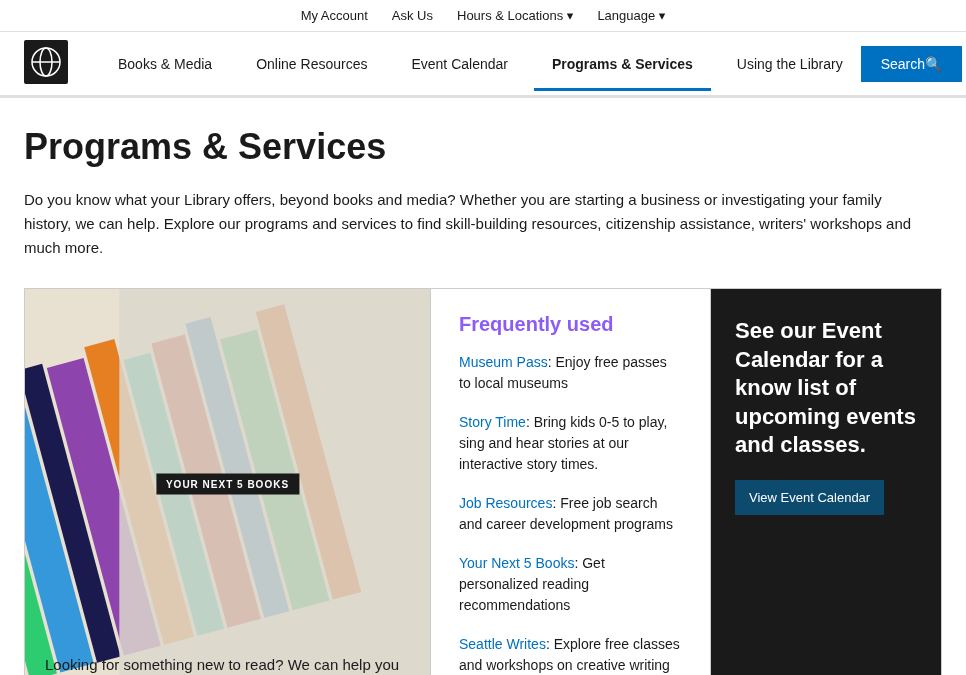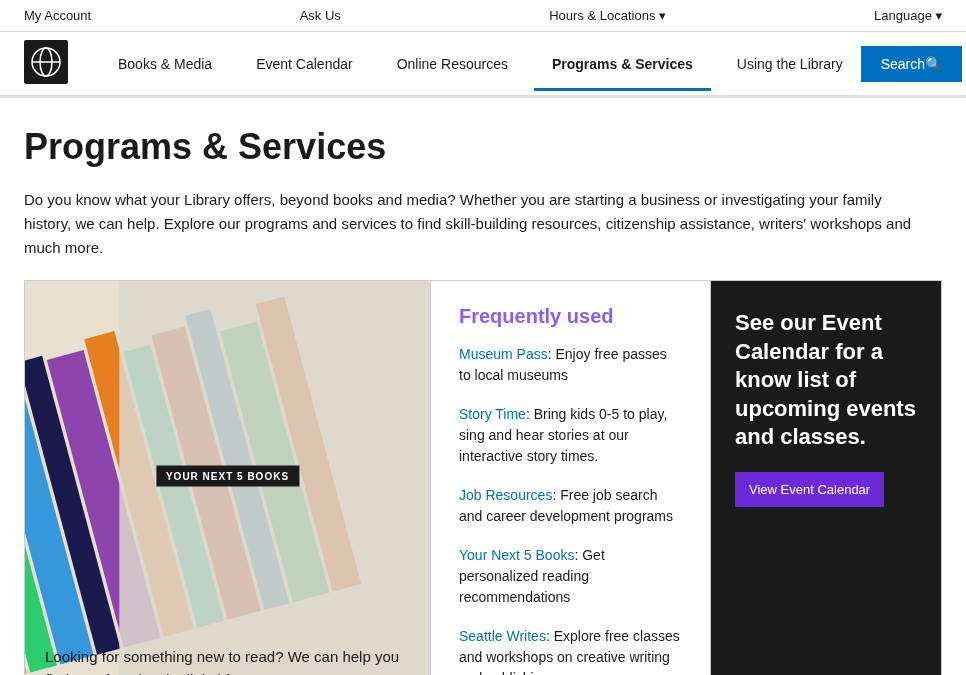--- a/index.html
+++ b/index.html
@@ -1,21 +1,21 @@
 <!DOCTYPE html>
 <html><head>
   <meta charset="utf-8">
   <style>
     * { margin: 0; padding: 0; box-sizing: border-box; }
     body { font-family: Arial, Helvetica, sans-serif; background: #fff; color: #1a1a1a; font-size: 14px; }
 
     
     .utility-bar {
       display: flex;
-      justify-content: space-between;
+      justify-content: center;
       align-items: center;
       padding: 8px 24px;
       border-bottom: 1px solid #e0e0e0;
       gap: 24px;
     }
     .utility-bar a {
       color: #1a1a1a;
       text-decoration: none;
       font-size: 13px;
     }
@@ -76,21 +76,21 @@
       font-size: 36px;
       font-weight: 700;
       margin-bottom: 20px;
       color: #1a1a1a;
     }
     .page-description {
       font-size: 15px;
       line-height: 1.6;
       color: #1a1a1a;
       max-width: 900px;
-      margin-bottom: 20px;
+      margin-bottom: 28px;
     }
 
     
     .three-col {
       display: flex;
       width: 100%;
       border: 1px solid #ccc;
     }
     .col-image {
       width: 405px;
@@ -164,21 +164,21 @@
       flex-direction: column;
       justify-content: flex-start;
     }
     .col-event h3 {
       font-size: 22px;
       font-weight: 700;
       line-height: 1.3;
       margin-bottom: 20px;
     }
     .event-btn {
-      background: #6d28d9;
+      background: #0c4a6e;
       color: #fff;
       border: none;
       padding: 10px 14px;
       font-size: 13px;
       cursor: pointer;
       font-weight: 500;
       text-align: center;
       width: fit-content;
     }
   </style>
@@ -196,22 +196,22 @@
   <div class="logo-wrap">
     <svg class="logo-svg" viewBox="0 0 44 44" xmlns="http://www.w3.org/2000/svg">
       <rect width="44" height="44" fill="#1a1a1a" rx="2"></rect>
       <circle cx="22" cy="22" r="14" fill="none" stroke="white" stroke-width="1.5"></circle>
       <ellipse cx="22" cy="22" rx="6" ry="14" fill="none" stroke="white" stroke-width="1.5"></ellipse>
       <line x1="8" y1="22" x2="36" y2="22" stroke="white" stroke-width="1.5"></line>
     </svg>
   </div>
   <div class="nav-links">
     <a href="#" class="nav-link">Books &amp; Media</a>
+    <a href="#" class="nav-link">Online Resources</a>
     <a href="#" class="nav-link">Event Calendar</a>
-    <a href="#" class="nav-link">Online Resources</a>
     <a href="#" class="nav-link active">Programs &amp; Services</a>
     <a href="#" class="nav-link">Using the Library</a>
   </div>
   <button class="search-btn">
     <span>Search</span>
     <span>🔍</span>
   </button>
 </nav>
 
 <div class="page-content">

